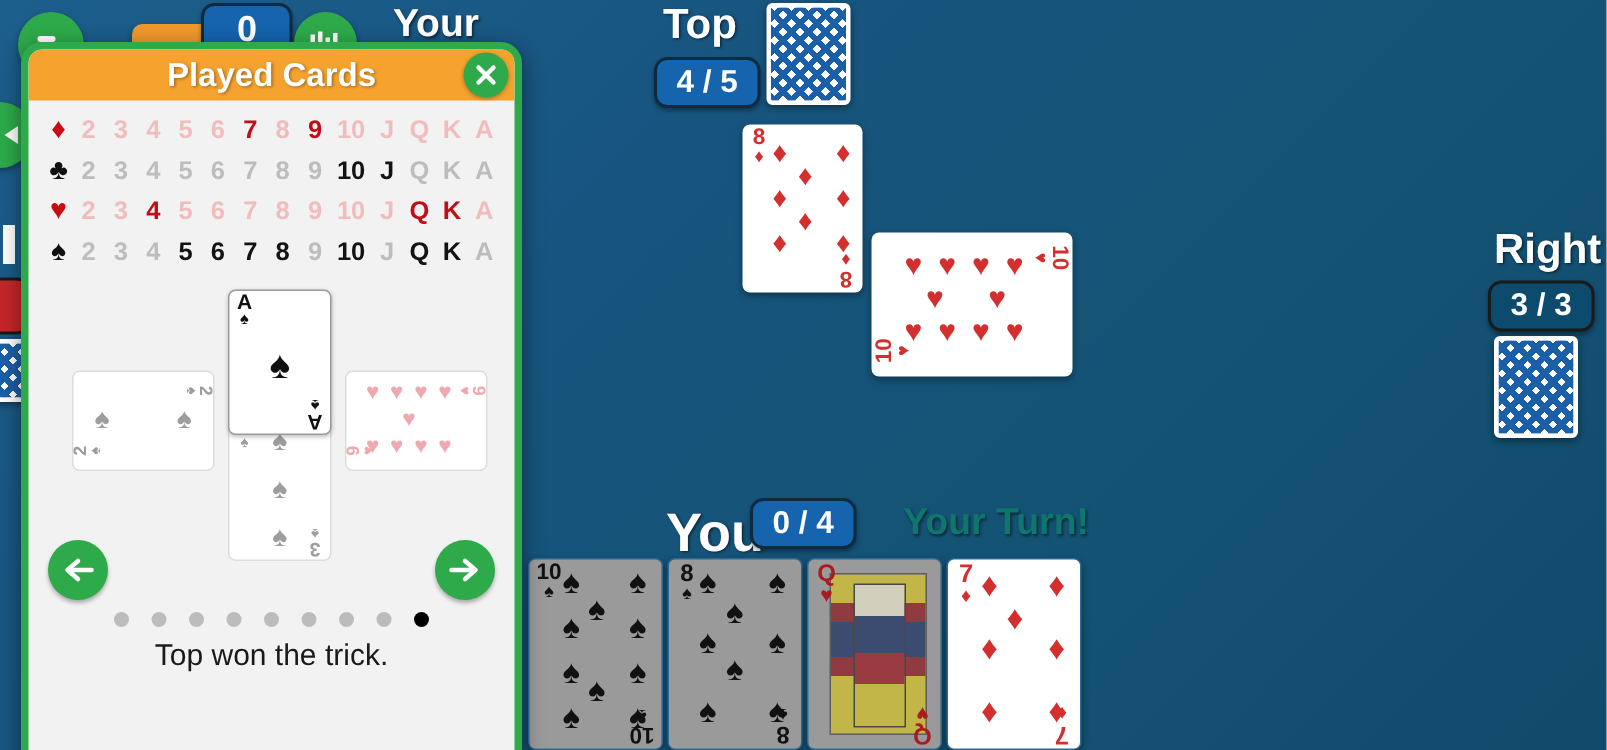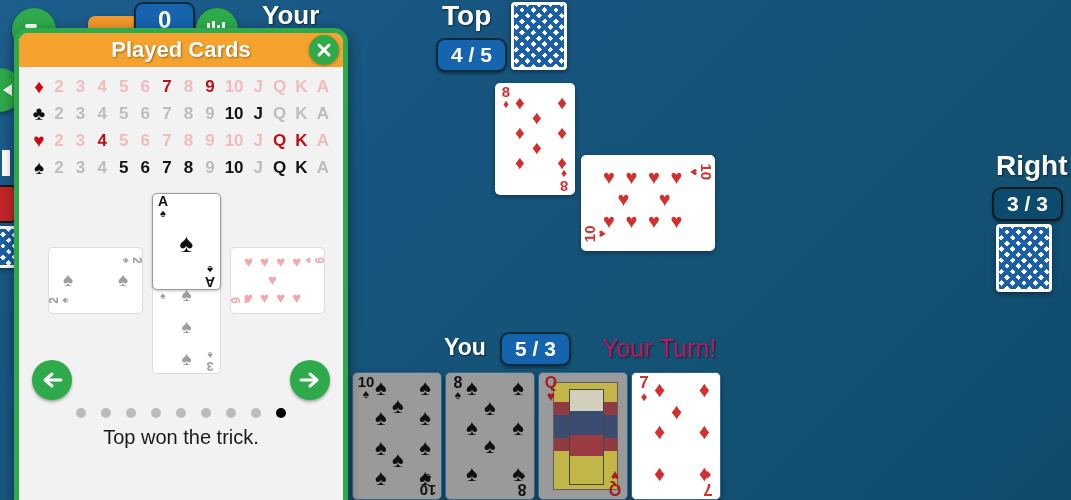--- a/index.html
+++ b/index.html
@@ -38,21 +38,21 @@
     text-shadow:1px 1px 2px rgba(0,0,0,.55);white-space:nowrap;
   }
   .badge{
     position:absolute;color:#fff;font-weight:bold;font-size:21px;
     padding:3px 13px;border-radius:9px;border:2px solid #0d2b40;
     white-space:nowrap;box-shadow:0 2px 3px rgba(0,0,0,.35);
   }
   .badge.blue{background:#1564ad;}
   .badge.red{background:#0c4a6e;border-color:#1a1a1a;}
   .turn{
-    position:absolute;color:#be185d;font-weight:normal;font-size:25px;
+    position:absolute;color:#0f766e;font-weight:bold;font-size:25px;
     text-shadow:1px 1px 2px rgba(0,0,0,.55);white-space:nowrap;
   }
 
   
   .circbtn{
     position:absolute;border-radius:50%;background:#2eaa4a;
     display:flex;align-items:center;justify-content:center;
     box-shadow:0 2px 4px rgba(0,0,0,.35);
   }
   .orangebtn{
@@ -226,22 +226,22 @@
     <span class="pip" style="left:75%;top:4px;">♥</span>
     <span class="pip" style="left:16%;top:26px;">♥</span>
     <span class="pip" style="left:62%;top:26px;">♥</span>
     <span class="pip" style="left:0;top:48px;">♥</span>
     <span class="pip" style="left:25%;top:48px;">♥</span>
     <span class="pip" style="left:50%;top:48px;">♥</span>
     <span class="pip" style="left:75%;top:48px;">♥</span>
   </div>
 </div>
 
-<div class="plabel" style="left:444px;top:334px;font-size:23px;">You</div>
-<div class="badge blue" style="left:500px;top:332px;">5 / 3</div>
+<div class="plabel" style="left:444px;top:334px;font-size:36px;">You</div>
+<div class="badge blue" style="left:500px;top:332px;">0 / 4</div>
 <div class="turn" style="left:602px;top:334px;">Your Turn!</div>
 
 <div class="handcard dim" style="left:352px;top:372px;width:90px;height:128px;">
   <div class="corner" style="left:3px;top:2px;width:20px;font-size:15px;color:#111;">
     <span class="r">10</span>
       <span class="s" style="font-size:12px;">♠</span>
   </div>
   <div class="corner br" style="right:3px;bottom:2px;width:20px;font-size:15px;color:#111;">
     <span class="r">10</span>
       <span class="s" style="font-size:12px;">♠</span>

